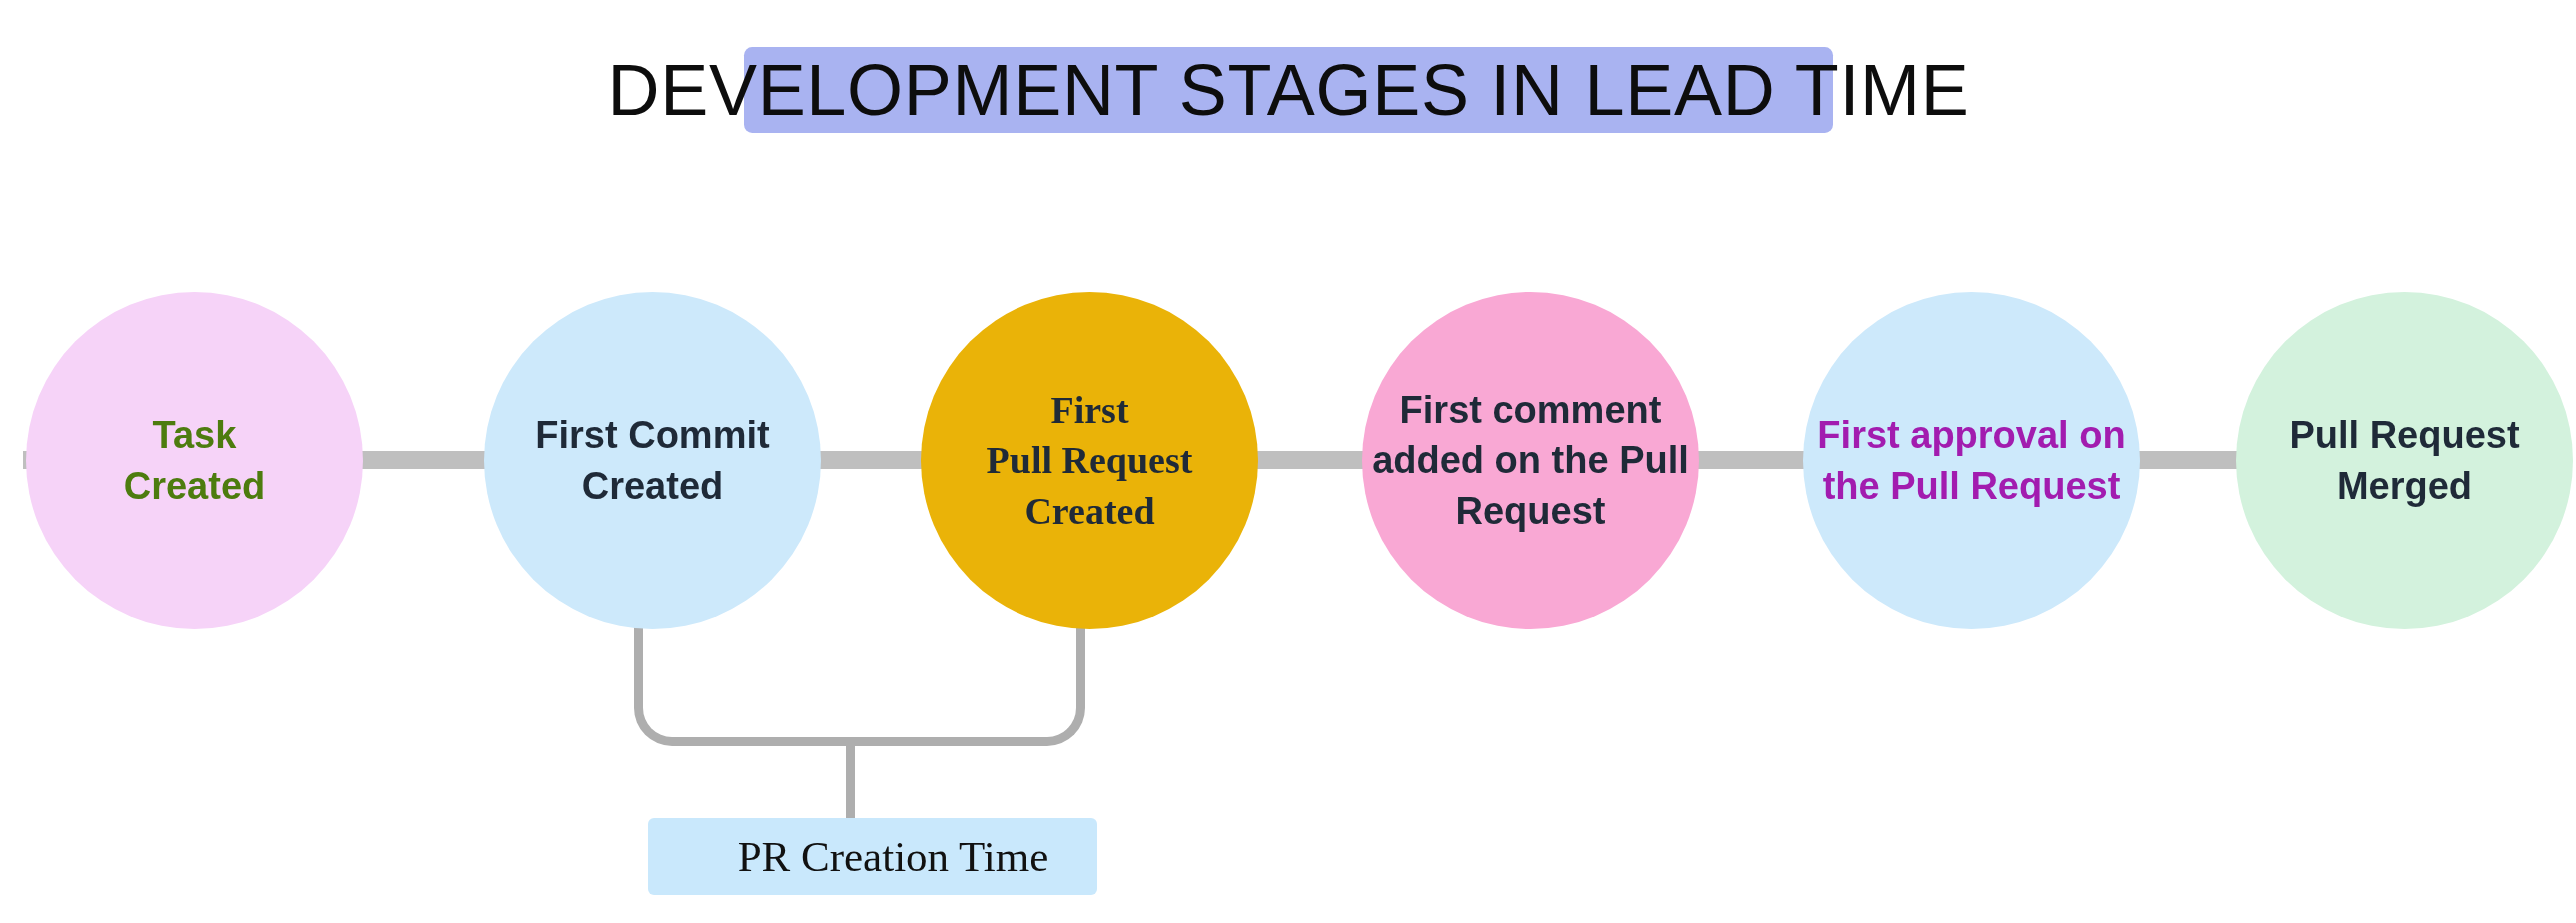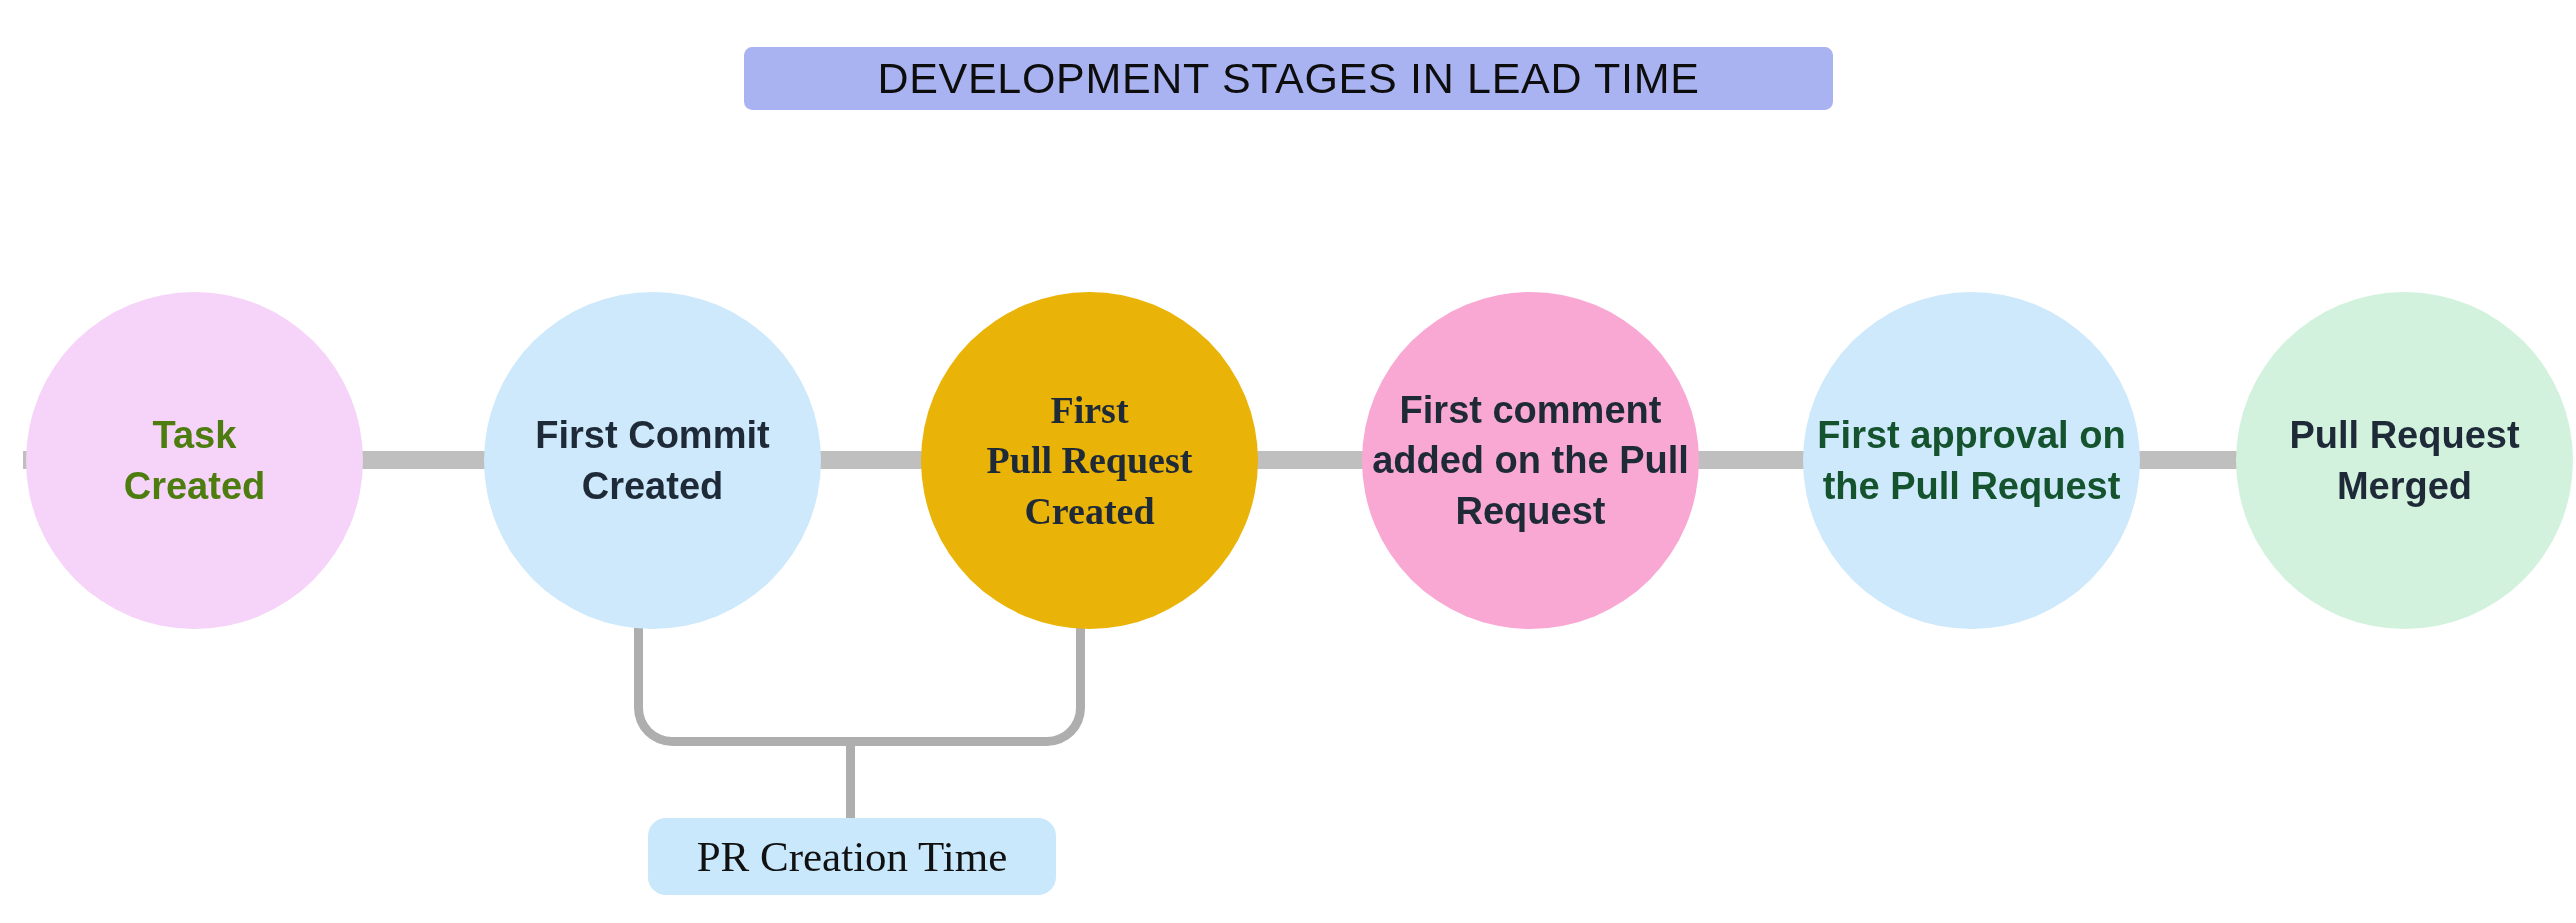--- a/index.html
+++ b/index.html
@@ -15,26 +15,26 @@
     overflow: hidden;
     font-family: "Liberation Sans", sans-serif;
   }
 
   
   .title-banner {
     position: absolute;
     left: 744px;
     top: 47px;
     width: 1089px;
-    height: 63px;
+    height: 86px;
     border-radius: 8.2px;
     display: flex;
     align-items: center;
     justify-content: center;
-    font-size: 43px;
+    font-size: 72px;
     font-weight: 400;
     letter-spacing: 0.7px;
     white-space: nowrap;
   }
 
   
   .connector {
     position: absolute;
     left: 23.4px;
     top: 451px;
@@ -85,28 +85,29 @@
     white-space: pre-line;
   }
 
   
   .annotation {
     position: absolute;
     left: 648px;
     top: 818px;
     width: 408px;
     height: 77px;
-    border-radius: 18px;
+    border-radius: 6px;
     display: flex;
     align-items: center;
     justify-content: center;
     font-family: cursive;
     font-size: 43px;
     z-index: 2;
     white-space: nowrap;
+    padding-left: 41px;
   }
 </style>
 </head>
 <body>
 
 <div id="canvas">
 
   <div class="title-banner" style="background: rgb(169, 179, 241); color: rgb(13, 13, 13);">DEVELOPMENT STAGES IN LEAD TIME</div>
 
   <div class="connector" style="background: rgb(191, 191, 191);"></div>
@@ -122,21 +123,21 @@
 Created</div>
 
   <div class="node" style="left: 921px; background: #eab308; color: rgb(31, 42, 56); font-family: Liberation Serif, serif;">First
 Pull Request
 Created</div>
 
   <div class="node" style="left: 1362px; background: #f9a8d4; color: rgb(31, 42, 56);">First comment
 added on the Pull
 Request</div>
 
-  <div class="node" style="left: 1803px; background: rgb(205, 233, 251); color: #14532d;">First approval on
+  <div class="node" style="left: 1803px; background: rgb(205, 233, 251); color: #a21caf;">First approval on
 the Pull Request</div>
 
   <div class="node" style="left: 2236px; background: rgb(211, 242, 221); color: rgb(31, 42, 56);">Pull Request
 Merged</div>
 
   <div class="annotation" style="background: rgb(201, 232, 252); color: rgb(17, 17, 17);">PR Creation Time</div>
 
 </div>
 
 

